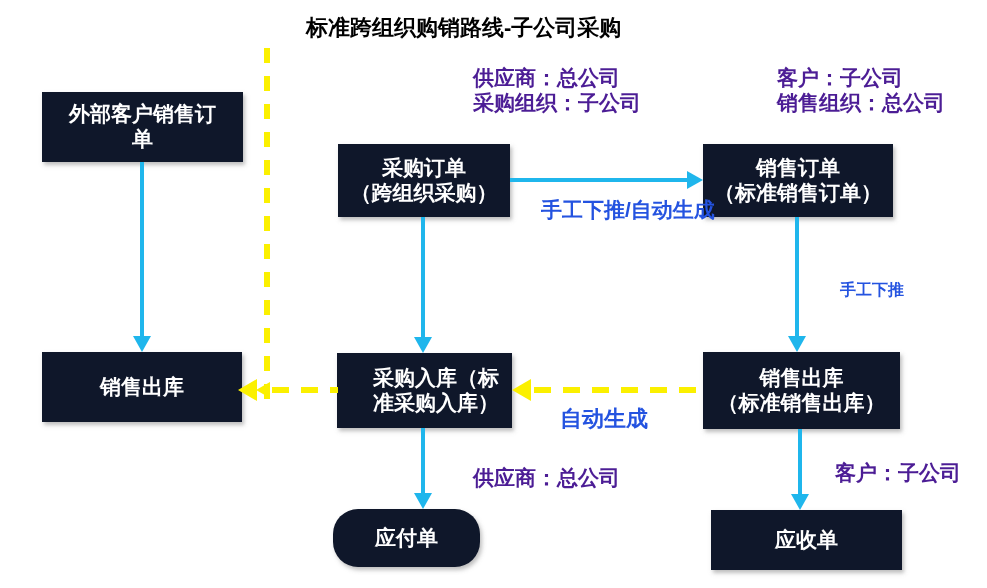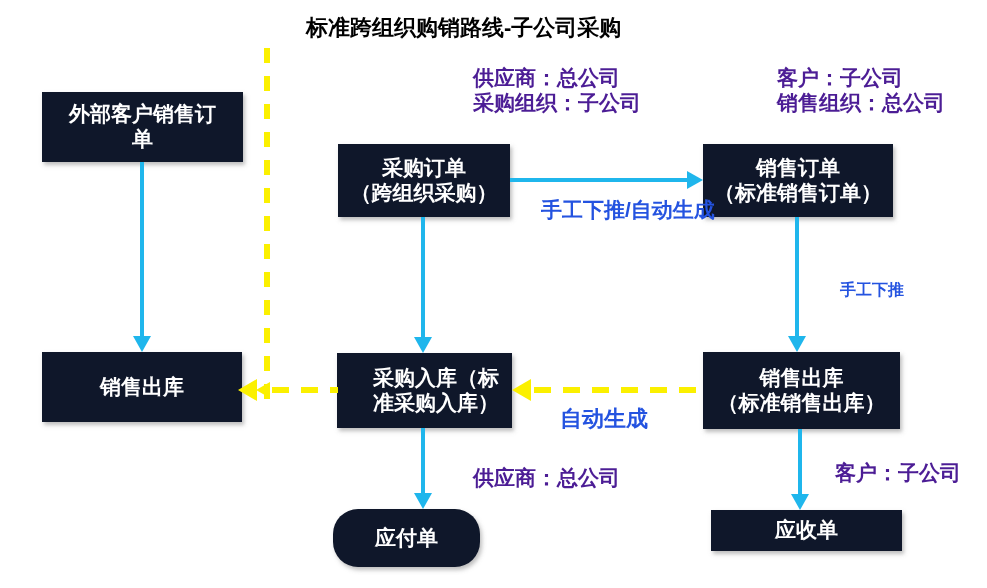--- a/index.html
+++ b/index.html
@@ -63,21 +63,21 @@
   <div class="abs box" style="left:703px;top:144px;width:190px;height:73px;">销售订单
 （标准销售订单）</div>
 
   <div class="abs box" style="left:42px;top:352px;width:200px;height:70px;">销售出库</div>
   <div class="abs box" style="left:337px;top:353px;width:175px;height:75px;padding-left:23px;">采购入库（标
 准采购入库）</div>
   <div class="abs box" style="left:703px;top:352px;width:197px;height:77px;">销售出库
 （标准销售出库）</div>
 
   <div class="abs box" style="left:333px;top:509px;width:147px;height:58px;border-radius:25px;">应付单</div>
-  <div class="abs box" style="left:711px;top:510px;width:191px;height:41px;">应收单</div>
+  <div class="abs box" style="left:711px;top:510px;width:191px;height:60px;">应收单</div>
 
   <div class="abs cyan-line" style="left:140px;top:162px;width:4px;height:176px;"></div>
   <div class="abs ah-down" style="left:133px;top:336px;"></div>
 
   <div class="abs cyan-line" style="left:510px;top:178px;width:178px;height:4px;"></div>
   <div class="abs ah-right" style="left:687px;top:171px;"></div>
 
   <div class="abs cyan-line" style="left:421px;top:217px;width:4px;height:121px;"></div>
   <div class="abs ah-down" style="left:414px;top:337px;"></div>
 

